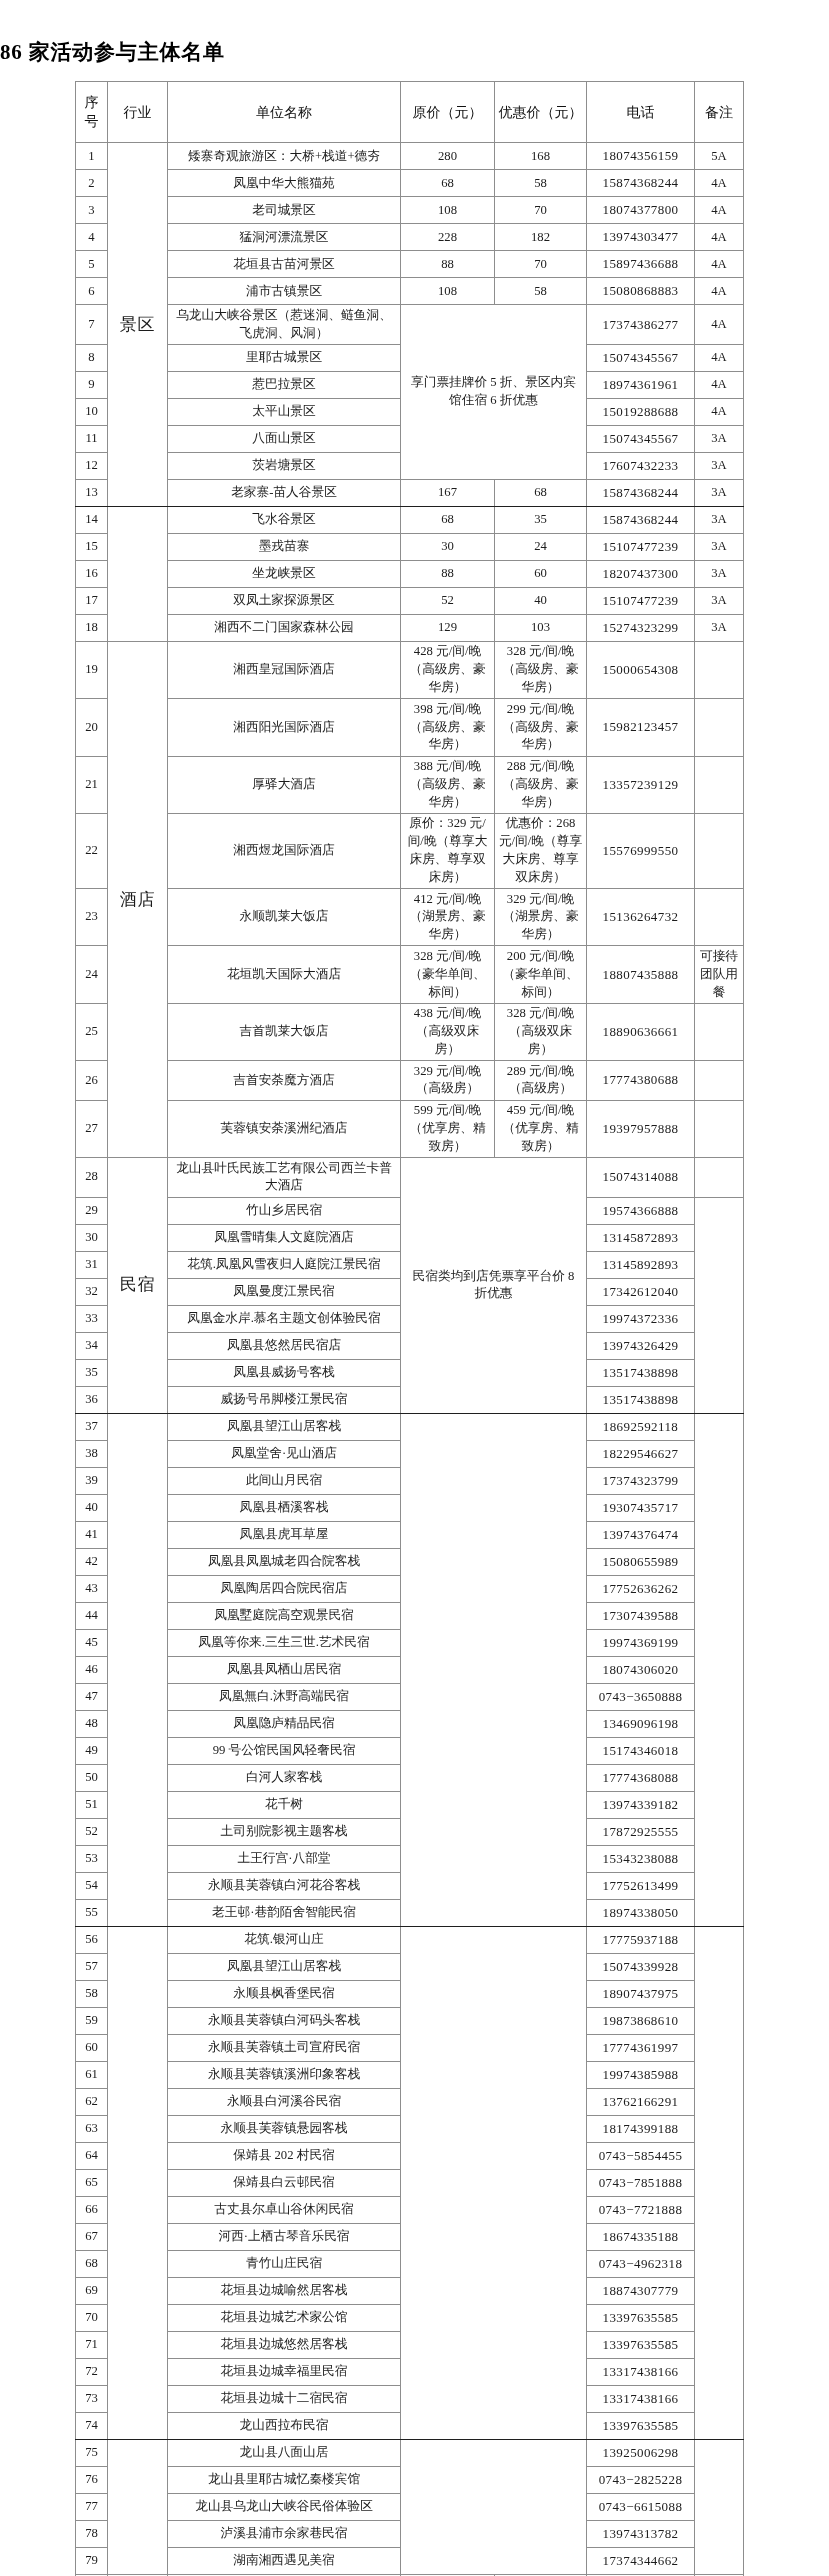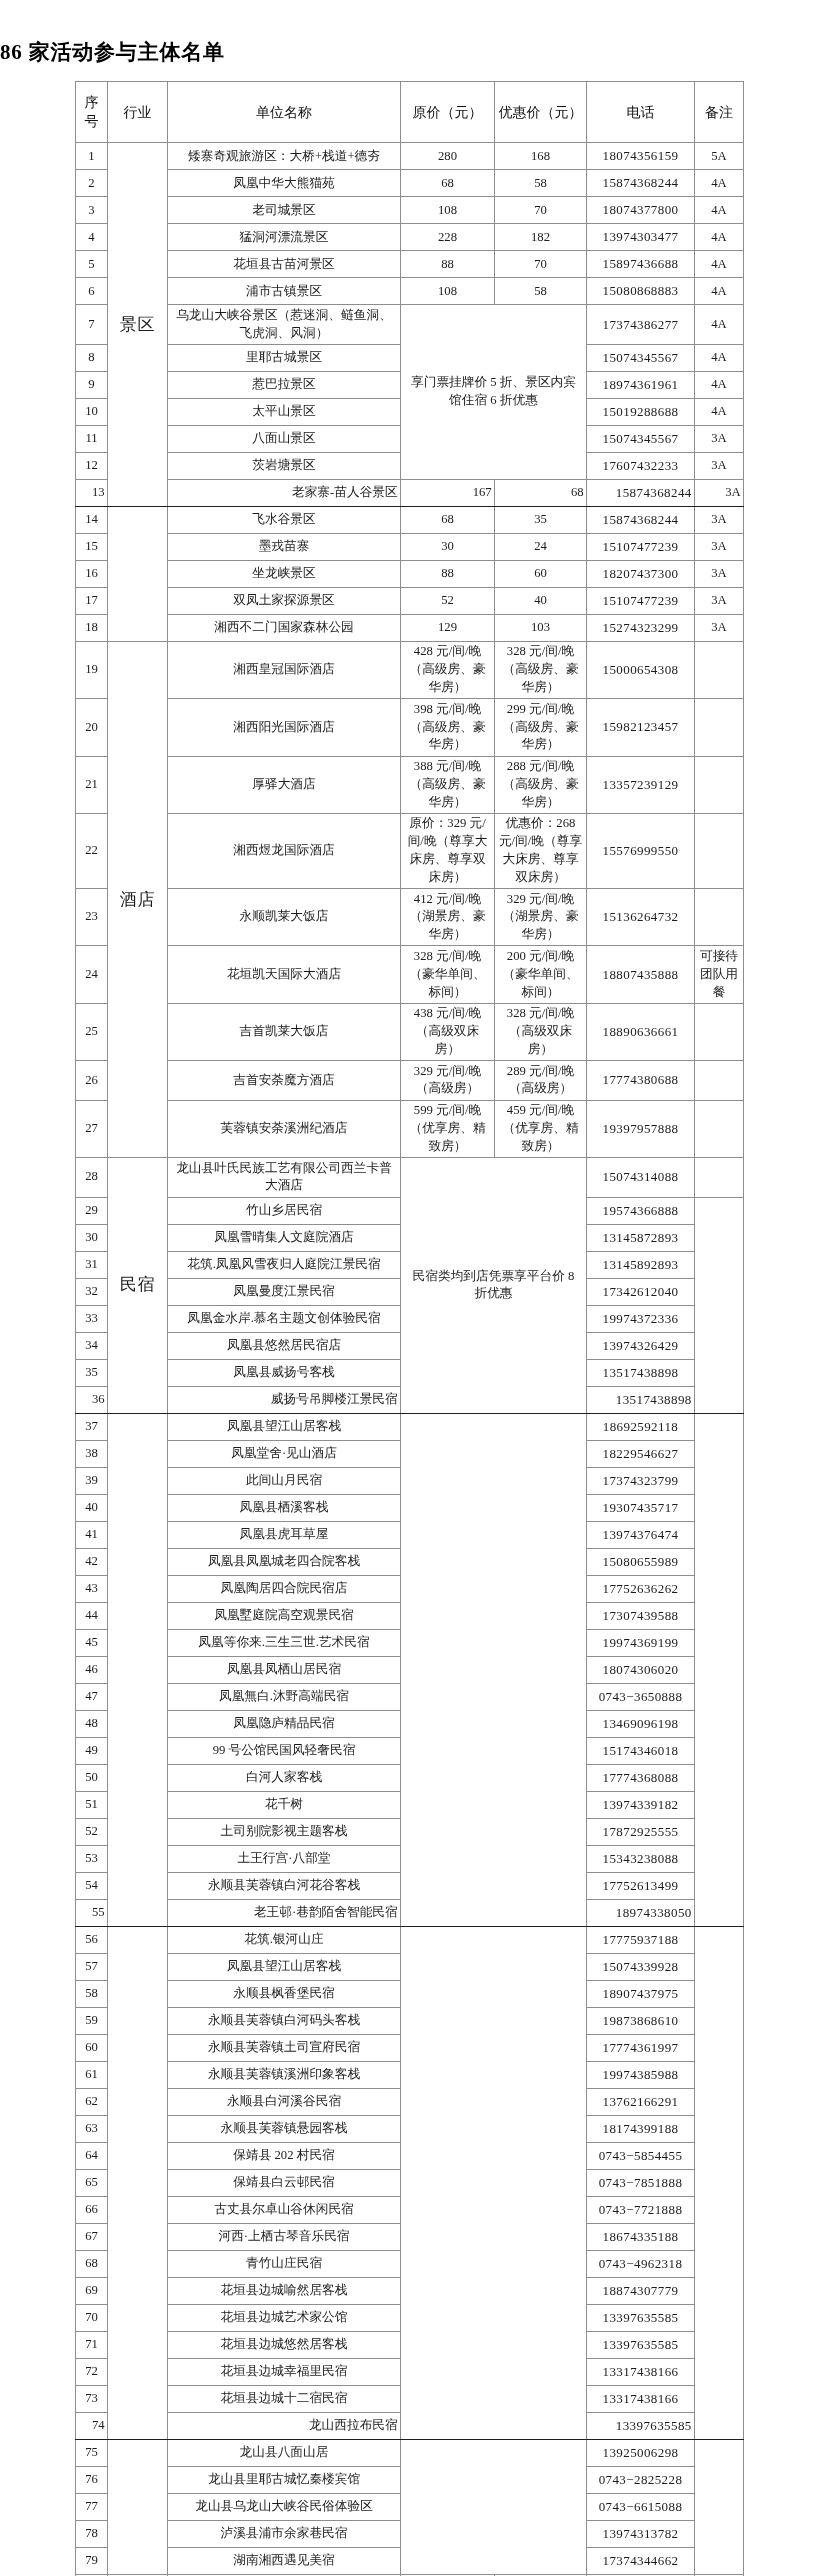--- a/index.html
+++ b/index.html
@@ -43,21 +43,21 @@
     font-weight:normal;
     height:57px;
     font-size:14px;
     color:#111;
   }
   th.seq { word-break:break-all; padding:1.5px 6.1px; }
   td { height:23px; }
   td.industry { font-size:17px; letter-spacing:0.8px; }
   td.phone { font-size:13px; letter-spacing:0.4px; }
   td.merge-note-cell { text-align:center; padding:3.1px 6.1px; }
-  tr.page-end > td { border-bottom:1.9px solid #1f1f1f;text-align:right; }
+  tr.page-end > td { border-bottom:1.9px solid #1f1f1f; }
   td.thick-bottom { border-bottom:1.9px solid #1f1f1f; }
 </style>
 </head>
 <body>
 
 <div class="page">
   <div class="doc-title">86 家活动参与主体名单</div>
 
   <table class="participants">
     <colgroup>

